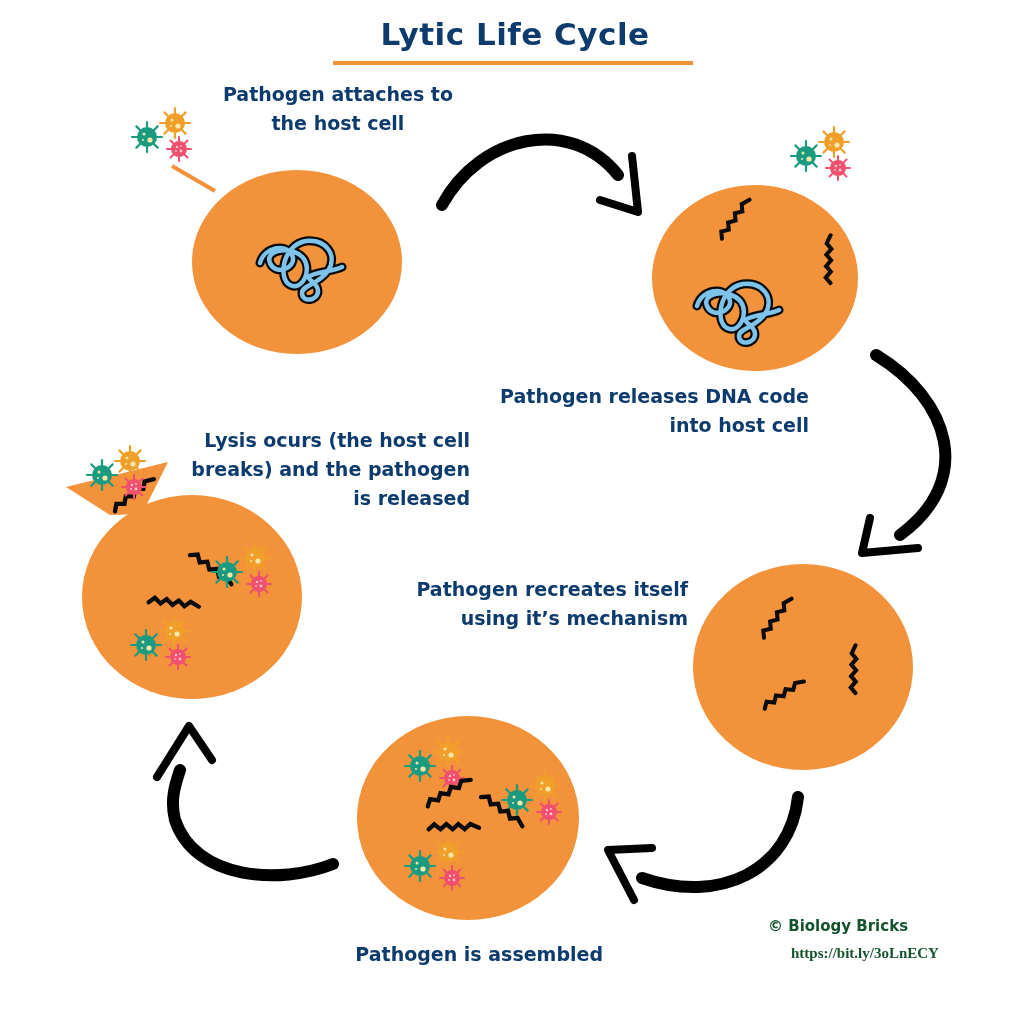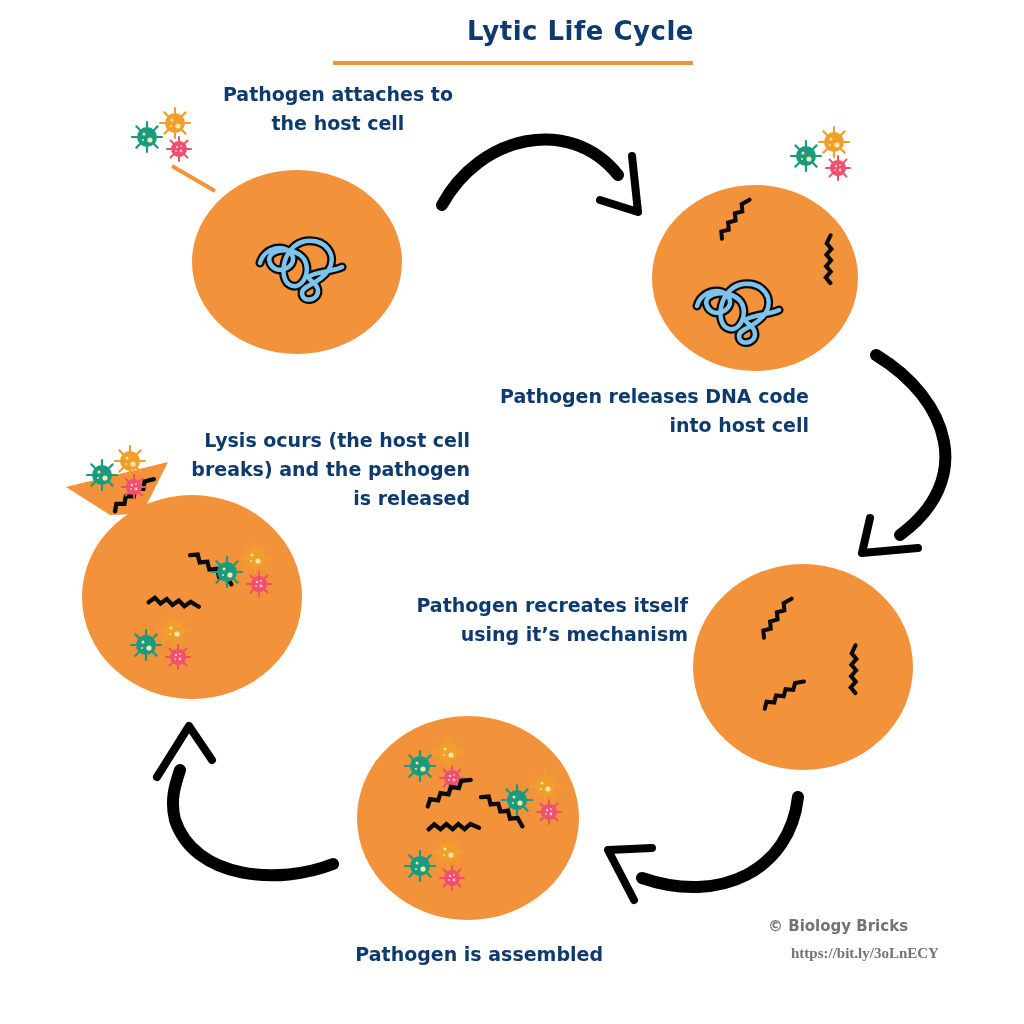--- a/index.html
+++ b/index.html
@@ -1,27 +1,27 @@
 <!DOCTYPE html>
 <html><head>
 <meta charset="utf-8">
 <style>
   html, body { margin: 0; padding: 0; background: #ffffff; }
   body { width: 1024px; height: 1024px; position: relative; overflow: hidden;
          font-family: "DejaVu Sans", sans-serif; }
   #diagram { position: absolute; left: 0; top: 0; }
-  .title { position: absolute; left: 336px; top: 16px; width: 358px; text-align: right;
-           font-family: "DejaVu Sans", sans-serif; font-weight: bold; font-size: 26px;
+  .title { position: absolute; left: 336px; top: 16px; width: 358px; text-align: center;
+           font-family: "DejaVu Sans", sans-serif; font-weight: bold; font-size: 31px;
            color: #0d3b6e; letter-spacing: 0.5px; }
   .title-underline { position: absolute; left: 333px; top: 61px; width: 360px; height: 4px; background: #f0923a; }
   .label { position: absolute; font-family: "DejaVu Sans", sans-serif; font-weight: bold;
            font-size: 19px; line-height: 29px; color: #0d3b6e; text-align: right; white-space: nowrap; }
   .label span { display: block; }
   .credit { position: absolute; font-family: "DejaVu Sans", sans-serif; font-weight: bold;
-            font-size: 15px; line-height: 27px; color: #737373; white-space: nowrap; }
+            font-size: 15px; line-height: 27px; color: #14532d; white-space: nowrap; }
 </style>
 </head>
 <body>
 
 <svg id="diagram" width="1024" height="1024" viewBox="0 0 1024 1024">
   <defs>
     <g id="virus-green">
       <g stroke="#1a9b80" stroke-width="2.2" stroke-linecap="round">
         <line x1="0" y1="-15" x2="0" y2="-10"></line>
           <line x1="0" y1="15" x2="0" y2="10"></line>
@@ -155,21 +155,21 @@
 <div class="label" style="right:571px; top:80px;text-align:center;">
   <span>Pathogen attaches to</span>
   <span>the host cell</span>
 </div>
 
 <div class="label" style="right:215px; top:382px;">
   <span>Pathogen releases DNA code</span>
   <span>into  host cell</span>
 </div>
 
-<div class="label" style="right:336px; top:575px;margin-top:16px;">
+<div class="label" style="right:336px; top:575px;">
   <span>Pathogen recreates itself</span>
   <span>using it’s mechanism</span>
 </div>
 
 <div class="label" style="right:421px; top:940px;">
   <span>Pathogen is assembled</span>
 </div>
 
 <div class="label" style="right:554px; top:426px;">
   <span>Lysis ocurs (the host cell</span>

